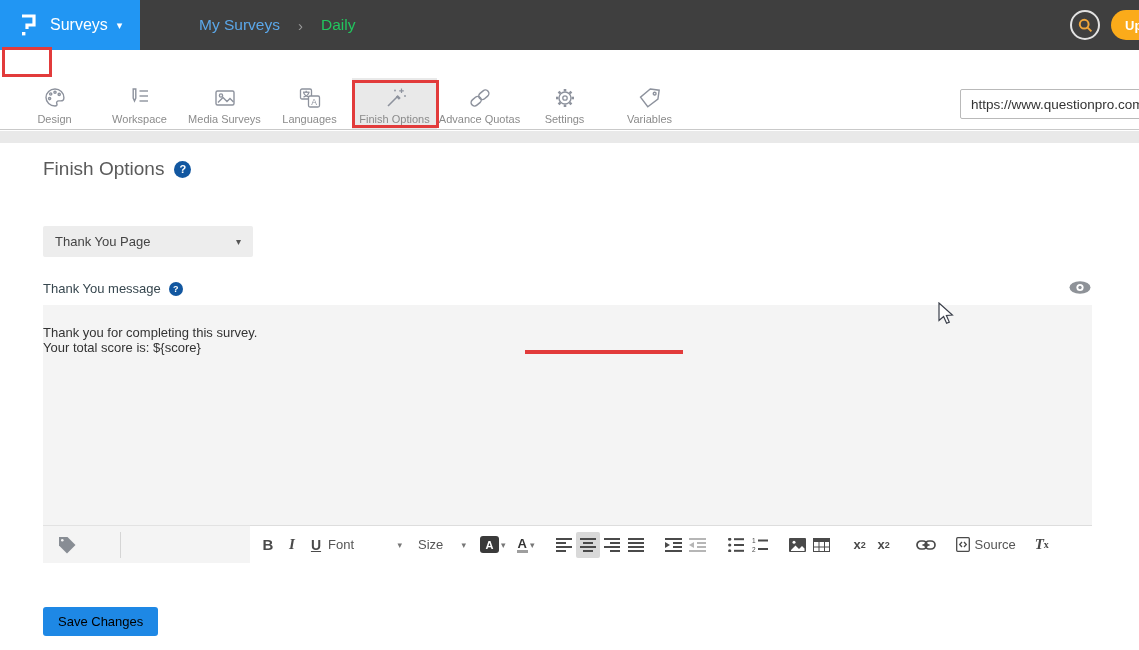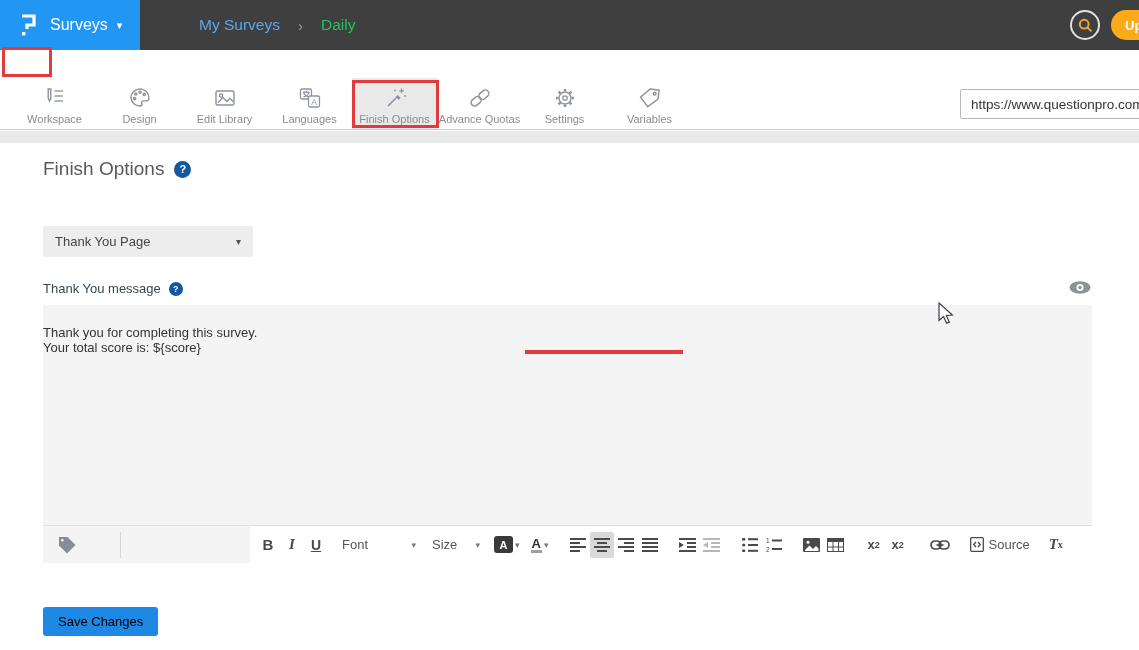--- a/index.html
+++ b/index.html
@@ -62,21 +62,21 @@
   .tb-vsep { width:1px; height:26px; background:#d5d5d5; margin-left:42px; }
   .ed-tb-main { flex:1; background:#fff; border-top:1px solid #ddd; display:flex; align-items:center; padding:0 6px; }
   .tbtn { height:26px; min-width:24px; display:flex; align-items:center; justify-content:center; border-radius:2px; cursor:pointer; color:#4a4a4a; }
   .tbtn.sel { background:#d9d9d9; }
   .tbtn.disabled { opacity:.4; }
   .tb-b { font-weight:bold; font-size:15px; }
   .tb-i { font-style:italic; font-family:"Liberation Serif",serif; font-size:15px; font-weight:bold; }
   .tb-u { text-decoration:underline; font-size:14px; font-weight:bold; }
   .tb-drop { display:flex; align-items:center; justify-content:space-between; color:#555; font-size:13px; cursor:pointer; }
   .tb-drop .dcaret { font-size:9px; color:#777; margin-left:6px; }
-  .drop-font { width:74px; margin-left:14px; }
+  .drop-font { width:74px; }
   .drop-size { width:48px; margin-left:16px; }
   .color-a-bg { width:19px; height:17px; background:#3a3a3a; border-radius:3px; color:#fff; font-size:11px; font-weight:bold; display:flex; align-items:center; justify-content:center; }
   .color-a-fg { font-size:13px; font-weight:bold; color:#333; border-bottom:3px solid #9e9e9e; line-height:13px; padding:0 1px; }
   .mini-caret { font-size:9px; color:#777; margin-left:2px; }
   .grp { margin-left:14px; display:flex; align-items:center; }
   .subsup { font-size:13px; font-weight:bold; color:#4a4a4a; }
   .subsup sub,.subsup sup { font-size:9px; }
   .src-label { font-size:13px; color:#555; margin-left:5px; }
   .tb-tx { font-family:"Liberation Serif",serif; font-weight:bold; }
   .tb-tx i { font-size:15px; }
@@ -122,51 +122,51 @@
       <button class="upgrade-btn">Up</button>
     </div>
   </div>
 
 
   <div class="ribbon">
 
     <div class="rb-item">
       <svg width="26" height="26" viewBox="0 0 26 26">
         <g fill="none" stroke="#8d929d" stroke-width="1.4">
-          <path d="M6.2 4 h2.6 v9 l-1.3 3 -1.3-3 z"></path>
-          <line x1="12.5" y1="6" x2="21" y2="6"></line>
-          <line x1="12.5" y1="11" x2="21" y2="11"></line>
-          <line x1="12.5" y1="16" x2="21" y2="16"></line>
-        </g>
-      </svg>
-      <span class="rb-label">Workspace</span>
-    </div>
-
-    <div class="rb-item">
-      <svg width="26" height="26" viewBox="0 0 26 26">
-        <g fill="none" stroke="#8d929d" stroke-width="1.4">
           <path d="M13 4 a9 8.5 0 1 0 0 17 c1.8 0 2.4-1.2 1.8-2.3 -0.7-1.4 0.2-2.8 1.9-2.8 h2 a3.2 3.2 0 0 0 3.2-3.2 C21.9 7.9 17.9 4 13 4 z"></path>
           <circle cx="8.7" cy="9" r="1.1"></circle>
           <circle cx="13" cy="7.2" r="1.1"></circle>
           <circle cx="17.2" cy="9.4" r="1.1"></circle>
           <circle cx="7.6" cy="13.6" r="1.1"></circle>
         </g>
       </svg>
       <span class="rb-label">Design</span>
     </div>
 
     <div class="rb-item">
       <svg width="26" height="26" viewBox="0 0 26 26">
         <g fill="none" stroke="#8d929d" stroke-width="1.4">
+          <path d="M6.2 4 h2.6 v9 l-1.3 3 -1.3-3 z"></path>
+          <line x1="12.5" y1="6" x2="21" y2="6"></line>
+          <line x1="12.5" y1="11" x2="21" y2="11"></line>
+          <line x1="12.5" y1="16" x2="21" y2="16"></line>
+        </g>
+      </svg>
+      <span class="rb-label">Workspace</span>
+    </div>
+
+    <div class="rb-item">
+      <svg width="26" height="26" viewBox="0 0 26 26">
+        <g fill="none" stroke="#8d929d" stroke-width="1.4">
           <rect x="4" y="6" width="18" height="14" rx="1.5"></rect>
           <circle cx="9" cy="10.5" r="1.6"></circle>
           <path d="M6 17.5 l5-5 4 4 3-3 3.5 3.5"></path>
         </g>
       </svg>
-      <span class="rb-label">Edit Library</span>
+      <span class="rb-label">Media Surveys</span>
     </div>
 
     <div class="rb-item">
       <svg width="26" height="26" viewBox="0 0 26 26">
         <g fill="none" stroke="#8d929d" stroke-width="1.3">
           <rect x="3.5" y="4" width="11" height="10" rx="1.5"></rect>
           <line x1="6" y1="7.2" x2="12.5" y2="7.2"></line>
           <line x1="9.2" y1="5.8" x2="9.2" y2="7.2"></line>
           <path d="M6.5 7.4 c0.8 2.6 2.6 4 5.5 4.6 M12 7.4 c-0.8 2.6-2.6 4-5.5 4.6"></path>
           <rect x="11.5" y="11" width="11" height="11" rx="1.5" fill="#fff"></rect>

